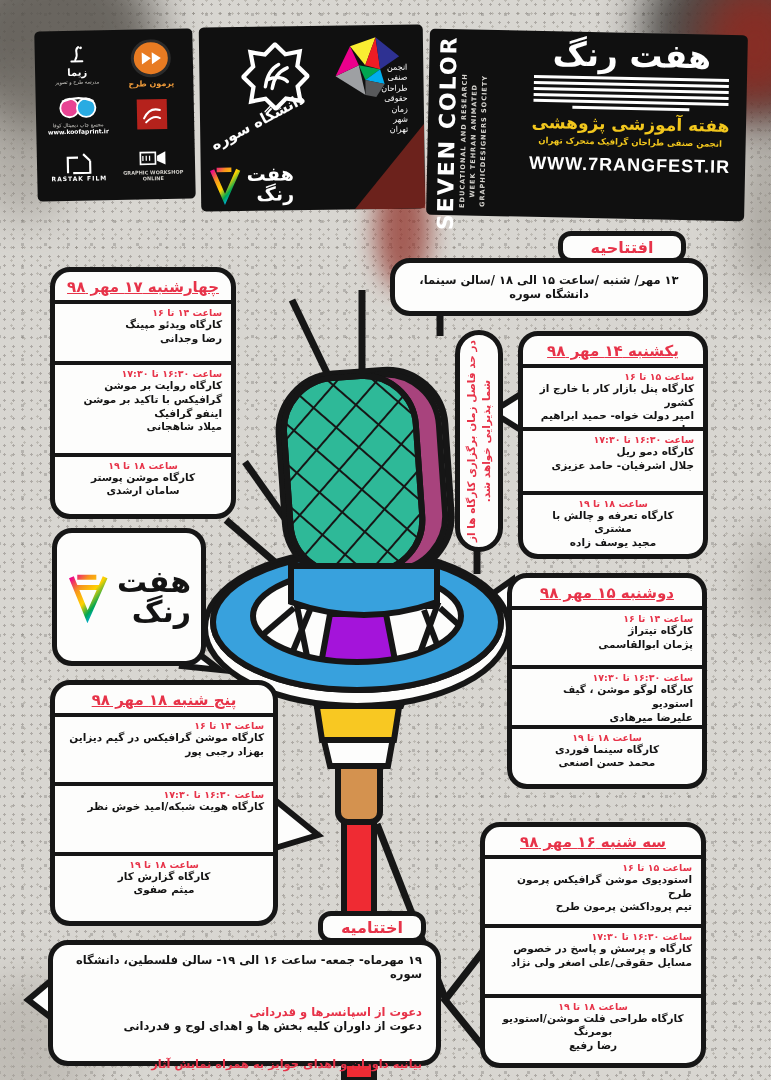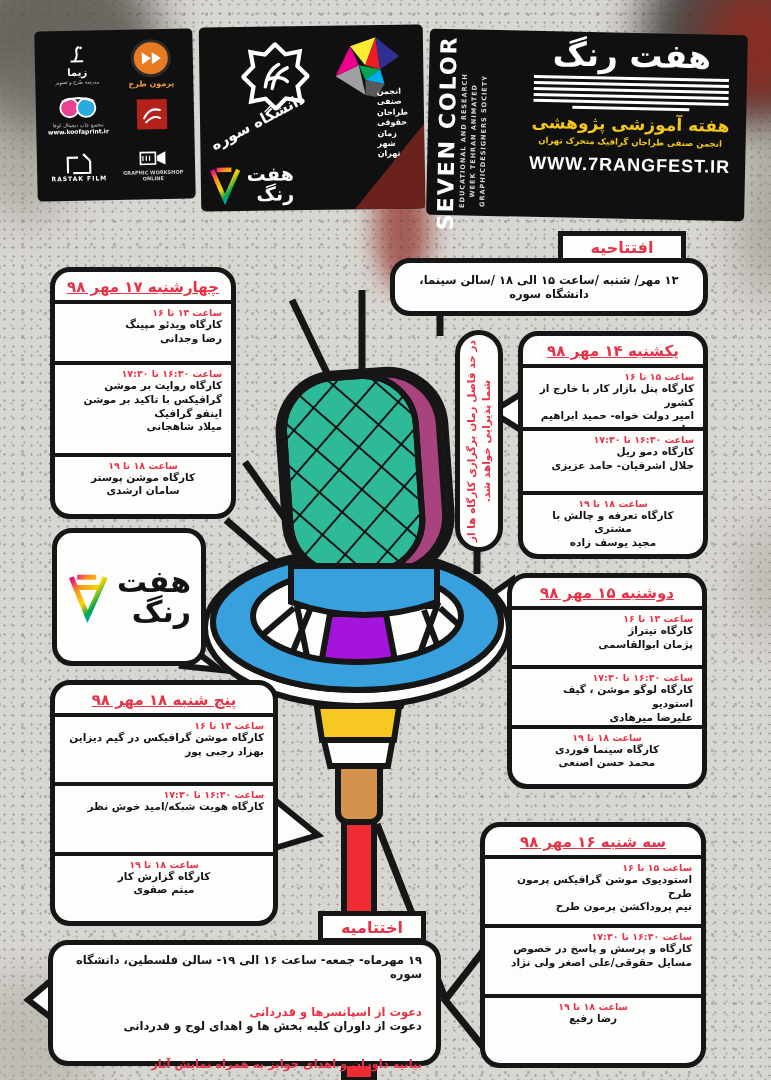--- a/index.html
+++ b/index.html
@@ -23,21 +23,21 @@
   .logo-cell .t3{font-size:6px;font-weight:bold;color:#fff;}
   .orange-circle{width:34px;height:34px;border-radius:50%;background:#e87b22;border:3px solid #2b2b2b;
     display:flex;align-items:center;justify-content:center;gap:1px;}
   .ff-tri{width:0;height:0;border-top:6px solid transparent;border-bottom:6px solid transparent;border-left:9px solid #fff;}
   .parmoon-name{font-size:8px;color:#ef9b3a;font-weight:bold;margin-top:2px;}
   .red-square{width:30px;height:30px;background:#b5221c;display:flex;align-items:center;justify-content:center;}
   .panel-mid{left:200px;top:26px;width:224px;height:184px;transform:rotate(-0.8deg);}
   .mid-red-tri{position:absolute;right:0;bottom:0;width:98px;height:92px;background:#7c261f;opacity:.85;
     clip-path:polygon(100% 8%,100% 100%,28% 100%);}
   .soore-script{position:absolute;left:6px;top:86px;color:#fff;font-weight:bold;font-size:15px;transform:rotate(-27deg);white-space:nowrap;}
-  .society{position:absolute;right:16px;top:62px;color:#fff;font-size:8px;line-height:1.3;text-align:left;font-weight:bold;}
+  .society{position:absolute;right:16px;top:38px;color:#fff;font-size:8px;line-height:1.3;text-align:right;font-weight:normal;}
   .haftrang-mid{position:absolute;left:8px;bottom:6px;display:flex;align-items:center;gap:4px;}
   .haftrang-mid .txt{color:#fff;font-weight:900;font-size:19px;line-height:1.05;text-align:right;}
   .panel-right{left:428px;top:32px;width:318px;height:186px;transform:rotate(1.2deg);}
   .en-vert{position:absolute;left:-56px;top:84px;width:180px;transform:rotate(-90deg);text-align:center;}
   .en-vert .big{color:#fff;font-weight:bold;font-size:22px;letter-spacing:2px;white-space:nowrap;}
   .en-vert .small{color:#d8d6d1;font-weight:bold;font-size:6.5px;letter-spacing:1px;line-height:1.5;white-space:nowrap;}
   .fest-block{position:absolute;right:8px;top:6px;width:215px;text-align:center;}
   .fest-fa-logo{color:#fff;font-weight:900;font-size:33px;line-height:1.05;}
   .stripes{margin:3px auto 4px;width:195px;}
   .stripes div{height:3px;background:#fff;margin-bottom:3px;}
@@ -45,21 +45,21 @@
   .fest-soc{color:#f2c71d;font-weight:bold;font-size:8.5px;margin-top:3px;}
   .fest-url{color:#fff;font-weight:bold;font-size:18px;letter-spacing:1px;margin-top:8px;font-family:"Liberation Sans",sans-serif;}
   
   .bubble{position:absolute;background:#fdfdfc;border:5px solid #161616;border-radius:20px;box-sizing:border-box;direction:rtl;}
   .day{display:flex;flex-direction:column;overflow:hidden;}
   .day-title{color:#e73349;font-weight:900;text-align:center;font-size:15px;padding:6px 2px 4px;border-bottom:4px solid #161616;text-decoration:underline;}
   .session{padding:3px 9px 4px;border-bottom:4px solid #161616;flex:1;overflow:hidden;}
   .session:last-child{border-bottom:none;text-align:center;}
   .time{color:#e73349;font-size:9.5px;font-weight:bold;}
   .stitle,.sname{font-size:10.5px;font-weight:bold;color:#141414;line-height:1.3;}
-  .tab{position:absolute;background:#fdfdfc;border:5px solid #161616;border-radius:0;box-sizing:border-box;
+  .tab{position:absolute;background:#fdfdfc;border:5px solid #161616;border-radius:13px;box-sizing:border-box;
     color:#e73349;font-weight:900;font-size:16px;text-align:center;display:flex;align-items:center;justify-content:center;}
   .opening-body{display:flex;align-items:center;justify-content:center;text-align:center;
     font-size:11.5px;font-weight:bold;color:#141414;padding:4px 10px;}
   .closing-body{display:flex;flex-direction:column;justify-content:space-around;padding:8px 14px;}
   .c-line{font-size:11.5px;font-weight:bold;color:#141414;text-align:right;}
   .c-red{color:#e73349;margin-top:24px;}
   .note-bubble{border-radius:24px;}
   .note-inner{position:absolute;left:50%;top:50%;width:206px;transform:translate(-50%,-50%) rotate(-90deg);
     color:#e73349;font-weight:bold;font-size:10.5px;text-align:center;line-height:1.45;direction:rtl;}
   .logo-bubble{display:flex;align-items:center;justify-content:center;gap:6px;direction:rtl;}
@@ -363,20 +363,21 @@
       <div class="stitle">استودیوی موشن گرافیکس پرمون طرح</div>
       <div class="sname">تیم پروداکشن پرمون طرح</div>
     </div>
     <div class="session">
       <div class="time">ساعت ۱۶:۳۰ تا ۱۷:۳۰</div>
       <div class="stitle">کارگاه و پرسش و پاسخ در خصوص مسایل حقوقی/علی اصغر ولی نژاد</div>
       <div class="sname"></div>
     </div>
     <div class="session">
       <div class="time">ساعت ۱۸ تا ۱۹</div>
+      <div class="stitle">کارگاه طراحی فلت موشن/استودیو بومرنگ</div>
       <div class="sname">رضا رفیع</div>
     </div>
   </div>
 
   <div class="tab" style="left:318px;top:911px;width:108px;height:32px">اختتامیه</div>
   <div class="bubble closing-body" style="left:48px;top:940px;width:393px;height:126px">
     <div class="c-line">۱۹ مهرماه- جمعه- ساعت ۱۶ الی ۱۹- سالن فلسطین، دانشگاه سوره</div>
     <div class="c-line c-red">دعوت از اسپانسرها و قدردانی</div>
     <div class="c-line">دعوت از داوران کلیه بخش ها و اهدای لوح و قدردانی</div>
     <div class="c-line c-red">بیانیه داوران و اهدای جوایز به همراه نمایش آثار</div>

